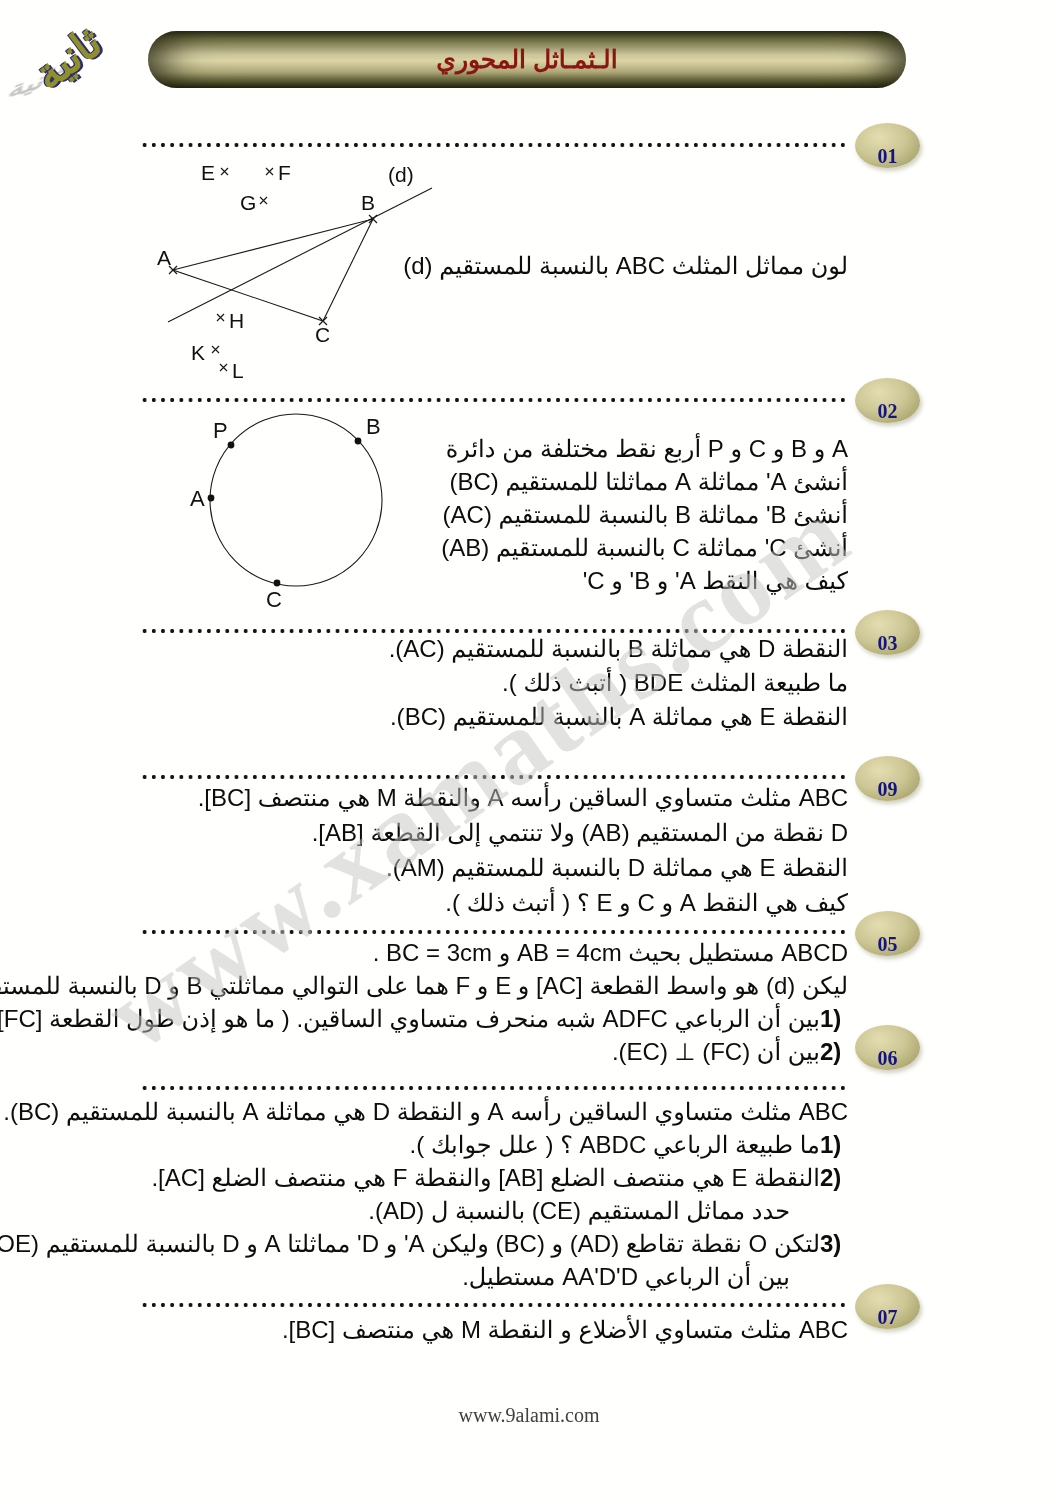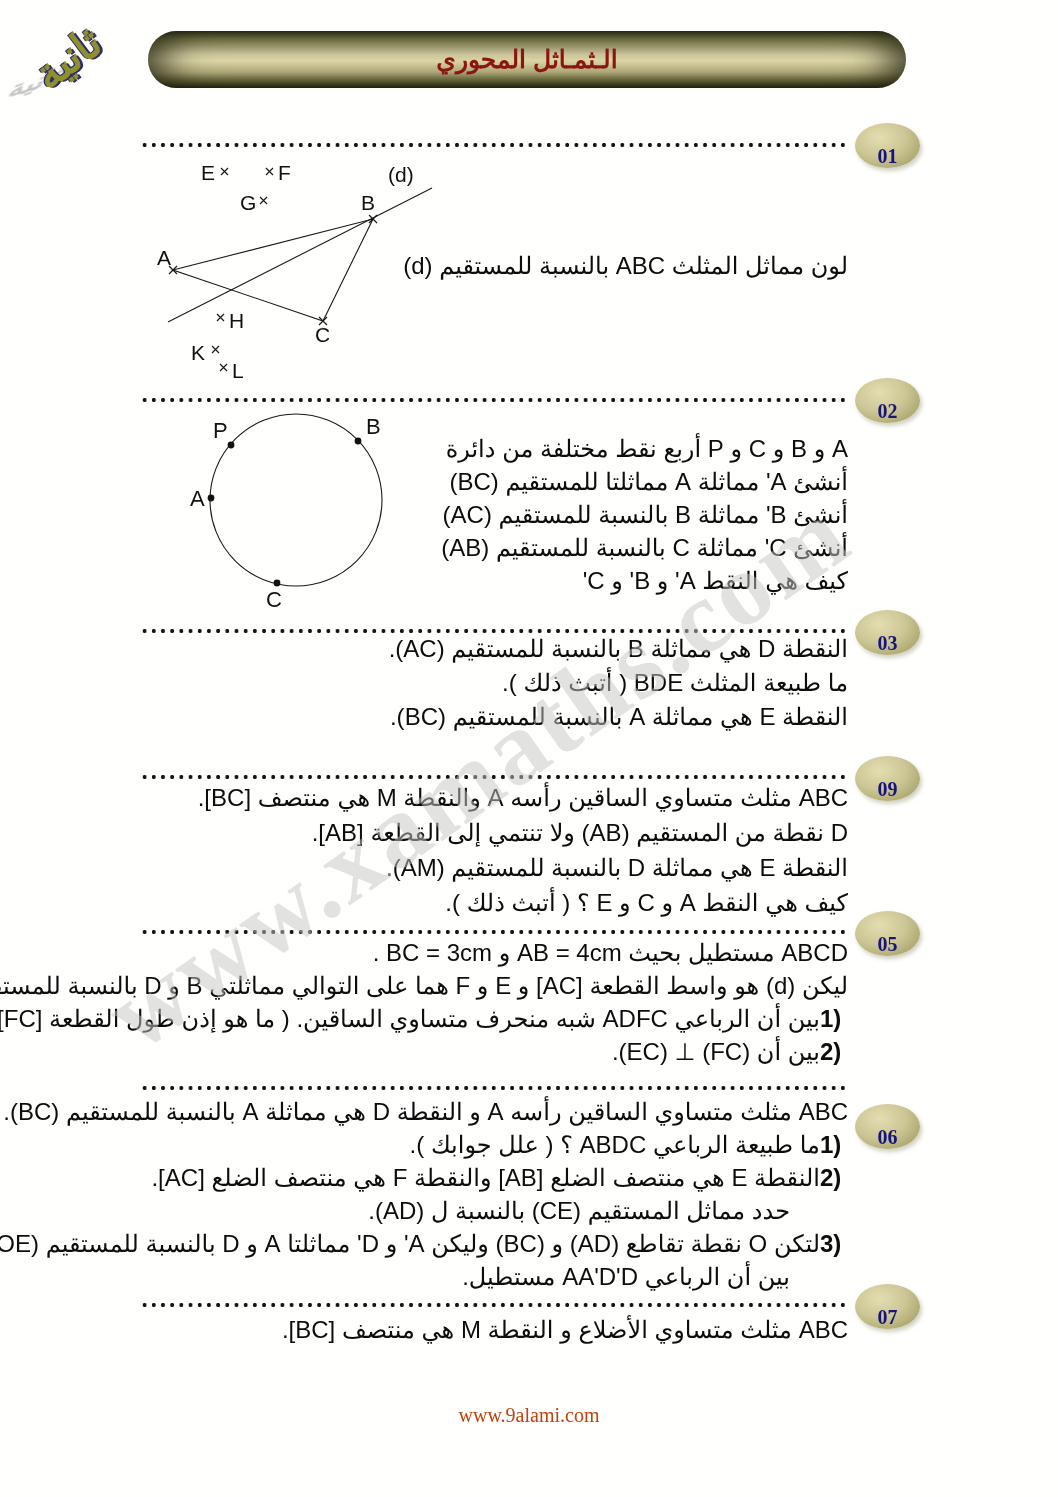--- a/index.html
+++ b/index.html
@@ -45,21 +45,21 @@
   svg .cross{stroke:#1a1a1a;stroke-width:1.2;fill:none;}
 
   
   .watermark{position:absolute;left:118px;top:965px;width:1400px;
     transform:rotate(-35deg);transform-origin:0 50%;
     font:bold 104px "Liberation Serif",serif;letter-spacing:3px;
     color:#c6c6c6;opacity:.5;z-index:5;pointer-events:none;}
 
   
   .footer{position:absolute;left:0;right:0;top:1404px;text-align:center;
-    font:20px "Liberation Serif",serif;color:#c2410c;}
+    font:20px "Liberation Serif",serif;color:#404040;}
 </style>
 </head>
 <body>
 
 <div id="page">
 
   <div class="logo">
     <span class="logo-shadow">ثانية</span>
     <span class="logo-main">ثانية</span>
   </div>
@@ -150,21 +150,21 @@
     <span>05</span>
   </div>
   <div class="txt" style="top:936px">
     <div class="line"><b class="mk"></b><span>ABCD مستطيل بحيث ‎AB = 4cm‎ و ‎BC = 3cm‎ .</span></div>
     <div class="line"><b class="mk"></b><span>ليكن (d) هو واسط القطعة [AC] و E و F هما على التوالي مماثلتي B و D بالنسبة للمستقيم (d)</span></div>
     <div class="line"><b class="mk">1) </b><span>بين أن الرباعي ADFC شبه منحرف متساوي الساقين. ( ما هو إذن طول القطعة [FC] ؟ )</span></div>
     <div class="line"><b class="mk">2) </b><span>بين أن (FC) ‏⊥‏ (EC).</span></div>
   </div>
 
   <div class="sep" style="top:1084px"></div>
-  <div class="badge" style="top:1104px">
+  <div class="badge" style="top:1025px">
     <span>06</span>
   </div>
   <div class="txt" style="top:1095px">
     <div class="line"><b class="mk"></b><span>ABC مثلث متساوي الساقين رأسه A و النقطة D هي مماثلة A بالنسبة للمستقيم (BC).</span></div>
     <div class="line"><b class="mk">1) </b><span>ما طبيعة الرباعي ABDC ؟ ( علل جوابك ).</span></div>
     <div class="line"><b class="mk">2) </b><span>النقطة E هي منتصف الضلع [AB] والنقطة F هي منتصف الضلع [AC].</span></div>
     <div class="line" style="margin-right:58px"><b class="mk"></b><span>حدد مماثل المستقيم (CE) بالنسبة ل (AD).</span></div>
     <div class="line"><b class="mk">3) </b><span>لتكن O نقطة تقاطع (AD) و (BC) وليكن A' و D' مماثلتا A و D بالنسبة للمستقيم (OE).</span></div>
     <div class="line" style="margin-right:58px"><b class="mk"></b><span>بين أن الرباعي AA'D'D مستطيل.</span></div>
   </div>

